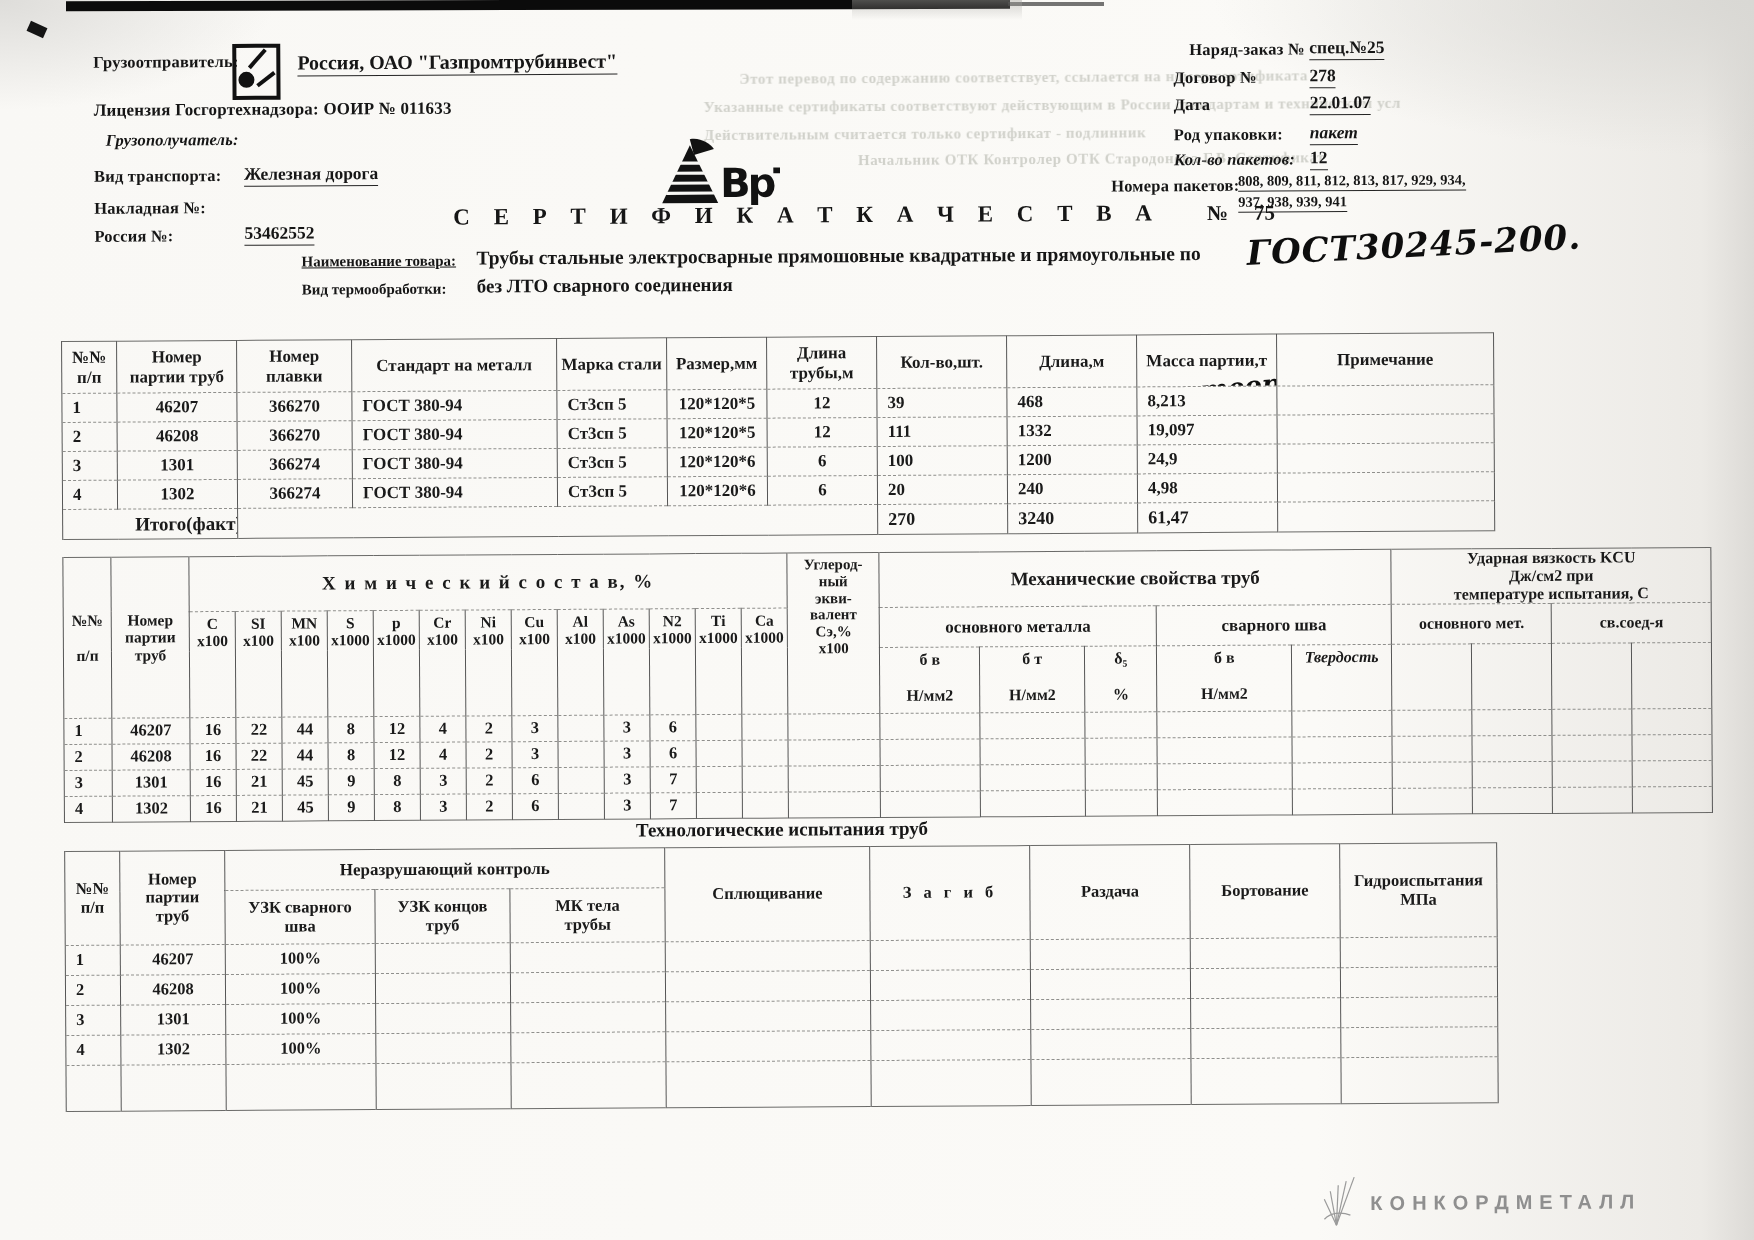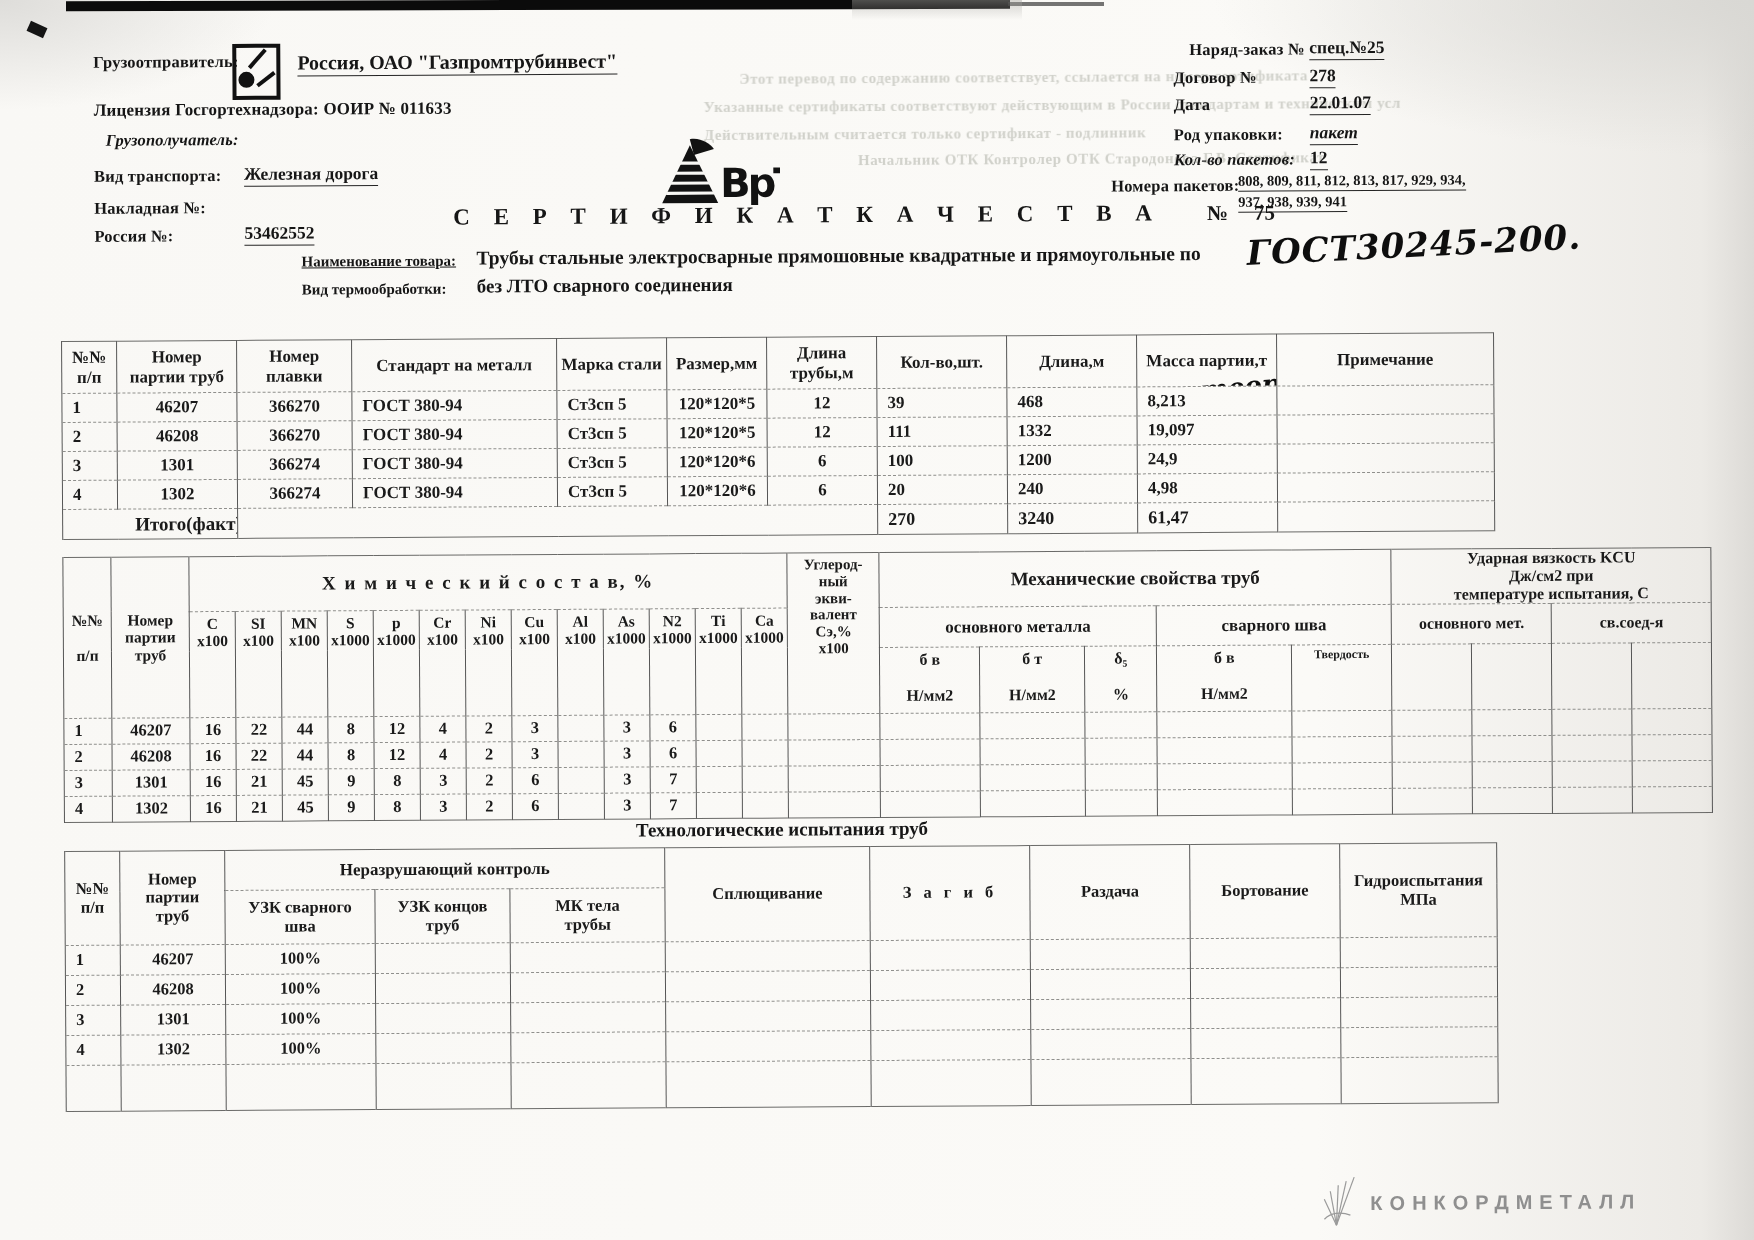--- a/index.html
+++ b/index.html
@@ -271,21 +271,21 @@
         <th colspan="3" class="c" style="font-size:17px;">основного металла</th>
         <th colspan="2" class="c" style="font-size:17px;">сварного шва</th>
         <th colspan="2" class="c" style="font-size:16px;">основного мет.</th>
         <th colspan="2" class="c" style="font-size:16px;">св.соед-я</th>
       </tr>
       <tr style="height:66px">
         <th class="c vt" style="font-size:16px;"><span>б в</span><br><br><span>Н/мм2</span></th>
         <th class="c vt" style="font-size:16px;"><span>б т</span><br><br><span>Н/мм2</span></th>
         <th class="c vt" style="font-size:16px;"><span>δ₅</span><br><br><span>%</span></th>
         <th class="c vt" style="font-size:16px;"><span>б в</span><br><br><span>Н/мм2</span></th>
-        <th class="c vt" style="font-size:12px;"><span>Твердость</span></th>
+        <th class="c vt" style="font-size:16px;font-style:italic;"><span>Твердость</span></th>
         <th></th>
         <th></th>
         <th></th>
         <th></th>
       </tr>
       <tr style="height:26px">
         <td class="l d">1</td>
             <td class="c d">46207</td>
         <td class="c d">16</td>
             <td class="c d">22</td>

